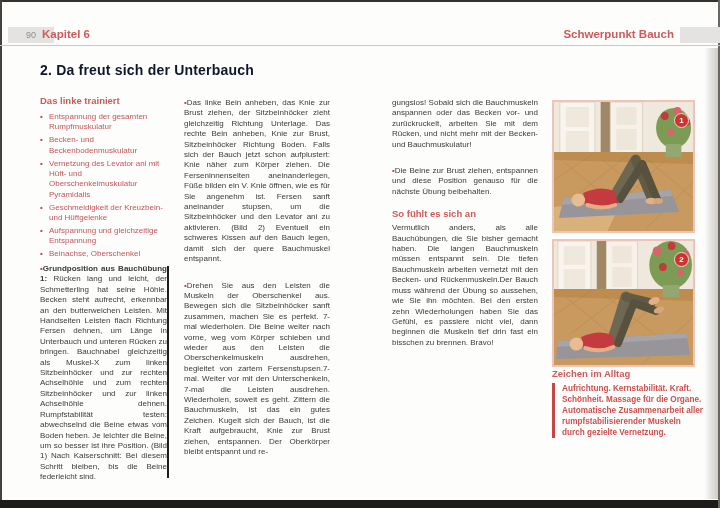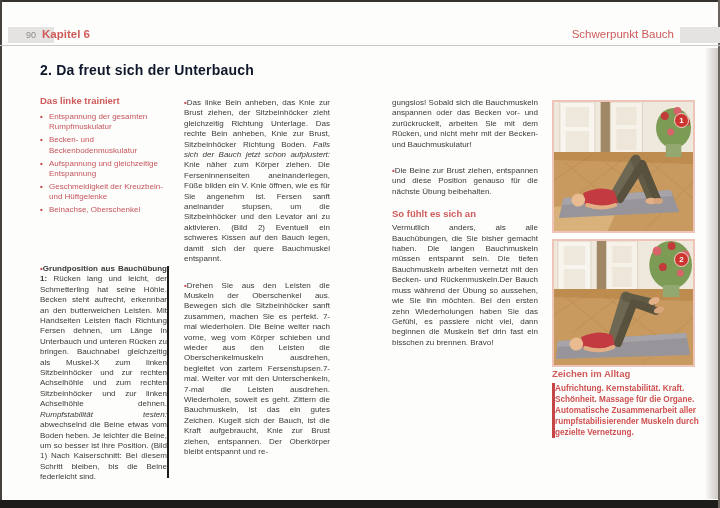--- a/index.html
+++ b/index.html
@@ -17,62 +17,62 @@
   .page-edge-right{position:absolute;left:704px;top:48px;width:14px;height:451px;
     background:linear-gradient(to right,#ffffff 0%,#e3e1de 55%,#cfccc8 100%);}
 
   
   .pagenum{position:absolute;top:27px;width:46px;height:16px;background:#e4e3e1;
     color:#8f8d8a;font-size:9px;line-height:16px;text-align:center;}
   .pagenum.left{left:8px;}
   .pagenum.right{left:680px;padding-left:32px;}
   .chapter{position:absolute;left:42px;top:28px;font-size:11.5px;font-weight:bold;color:#cf5a5a;}
   .section{position:absolute;left:392px;top:28px;width:282px;text-align:right;
-    font-size:11.5px;font-weight:normal;color:#cf5a5a;}
+    font-size:11.5px;font-weight:bold;color:#cf5a5a;}
   .header-rule{position:absolute;left:0;top:45px;width:720px;height:1px;background:#cbc9c6;}
 
   
   .title{position:absolute;left:40px;top:62px;margin:0;font-size:14px;font-weight:bold;
     color:#0f172a;letter-spacing:.2px;}
 
   
   .red-head{margin:0;font-size:9.5px;font-weight:bold;color:#cf5a5a;}
   .trained-block{position:absolute;left:40px;top:95px;width:128px;}
   .trained-list{list-style:none;margin:6px 0 0 0;padding:0;}
   .trained-list li{position:relative;padding-left:9px;margin-bottom:2.5px;
     font-size:8px;line-height:10.4px;color:#c6555c;}
   .trained-list li::before{content:"\2022";position:absolute;left:0;top:0;
     color:#c2484e;font-weight:bold;}
 
   .body-p{margin:0;font-size:8px;line-height:10.4px;color:#3a3a3a;
     text-align:justify;hyphens:auto;-webkit-hyphens:auto;}
   .body-p + .body-p{margin-top:16px;}
   .bulleted::before{content:"\2022 ";color:#c2484e;font-weight:bold;}
   .seg-b{font-weight:bold;}
-  .seg-i{font-style:italic;}
+  .seg-i{}
 
   .col-l1-para{position:absolute;left:40px;top:264px;width:127px;}
   .col-rule{position:absolute;left:167px;top:266px;width:2px;height:212px;background:#1d1d1d;}
   .col-l2{position:absolute;left:184px;top:98px;width:146px;}
   .col-r1{position:absolute;left:392px;top:98px;width:146px;}
   .col-r1 .red-head{margin-top:11px;margin-bottom:4px;}
 
   
   .photo{position:absolute;left:552px;width:143px;margin:0;border:2px solid #eec3b8;
     box-sizing:border-box;background:#efe8dc;}
   .photo1{top:100px;height:133px;}
   .photo2{top:239px;height:128px;}
   .photo svg{display:block;width:100%;height:100%;}
   .badge{position:absolute;top:11px;right:4px;width:13px;height:13px;border-radius:50%;
     background:#cc3430;border:1px solid #f3d8cf;color:#ffffff;font-size:8px;font-weight:bold;
     line-height:13px;text-align:center;box-sizing:content-box;}
 
   
   .benefit{position:absolute;left:552px;top:368px;width:152px;}
-  .benefit-body{margin-top:4px;border-left:3px solid #c54646;}
+  .benefit-body{margin-top:4px;border-left:3px solid #c54646;padding-left:7px;}
   .benefit-body p{margin:0;font-size:8.2px;line-height:11px;font-weight:bold;color:#cf4f4f;}
 </style>
 </head>
 <body>
 
 <div class="edge-top"></div>
 <div class="edge-left"></div>
 <div class="edge-bottom"></div>
 <div class="page-edge-right"></div>
 <div class="edge-right"></div>
@@ -83,22 +83,23 @@
 <div class="pagenum right">91</div>
 <div class="header-rule"></div>
 
 <h1 class="title">2. Da freut sich der Unterbauch</h1>
 
 <div class="trained-block">
   <h2 class="red-head">Das linke trainiert</h2>
   <ul class="trained-list">
       <li>Entspannung der gesamten Rumpfmuskulatur</li>
       <li>Becken- und Beckenbodenmuskulatur</li>
+      <li>Vernetzung des Levator ani mit Hüft- und Oberschenkelmuskulatur Pyramidalis</li>
+      <li>Geschmeidigkeit der Kreuzbein- und Hüftgelenke</li>
       <li>Aufspannung und gleichzeitige Entspannung</li>
-      <li>Geschmeidigkeit der Kreuzbein- und Hüftgelenke</li>
       <li>Beinachse, Oberschenkel</li>
     </ul>
 </div>
 
 <div class="col-l1-para">
     <p class="body-p bulleted"><span class="seg-b">Grundposition aus Bauchübung 1: </span><span>Rücken lang und leicht, der Schmetterling hat seine Höhle. Becken steht aufrecht, erkennbar an den butterweichen Leisten. Mit Handseiten Leisten flach Richtung Fersen dehnen, um Länge in Unterbauch und unteren Rücken zu bringen. Bauchnabel gleichzeitig als Muskel-X zum linken Sitzbeinhöcker und zur rechten Achselhöhle und zum rechten Sitzbeinhöcker und zur linken Achselhöhle dehnen. </span><span class="seg-i">Rumpfstabilität testen:</span><span> abwechselnd die Beine etwas vom Boden heben. Je leichter die Beine, um so besser ist ihre Position. (Bild 1) Nach Kaiserschnitt: Bei diesem Schritt bleiben, bis die Beine federleicht sind.</span></p>
   </div>
 <div class="col-rule"></div>
 <div class="col-l2">
     <p class="body-p bulleted"><span>Das linke Bein anheben, das Knie zur Brust ziehen, der Sitzbeinhöcker zieht gleichzeitig Richtung Unterlage. Das rechte Bein anheben, Knie zur Brust, Sitzbeinhöcker Richtung Boden. </span><span class="seg-i">Falls sich der Bauch jetzt schon aufplustert:</span><span> Knie näher zum Körper ziehen. Die Ferseninnenseiten aneinanderlegen, Füße bilden ein V. Knie öffnen, wie es für Sie angenehm ist. Fersen sanft aneinander stupsen, um die Sitzbeinhöcker und den Levator ani zu aktivieren. (Bild 2) Eventuell ein schweres Kissen auf den Bauch legen, damit sich der quere Bauchmuskel entspannt.</span></p>

